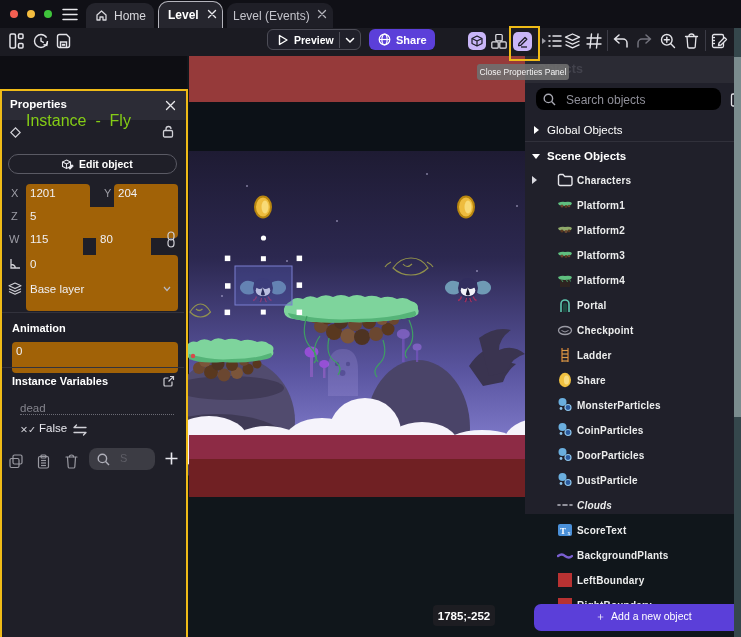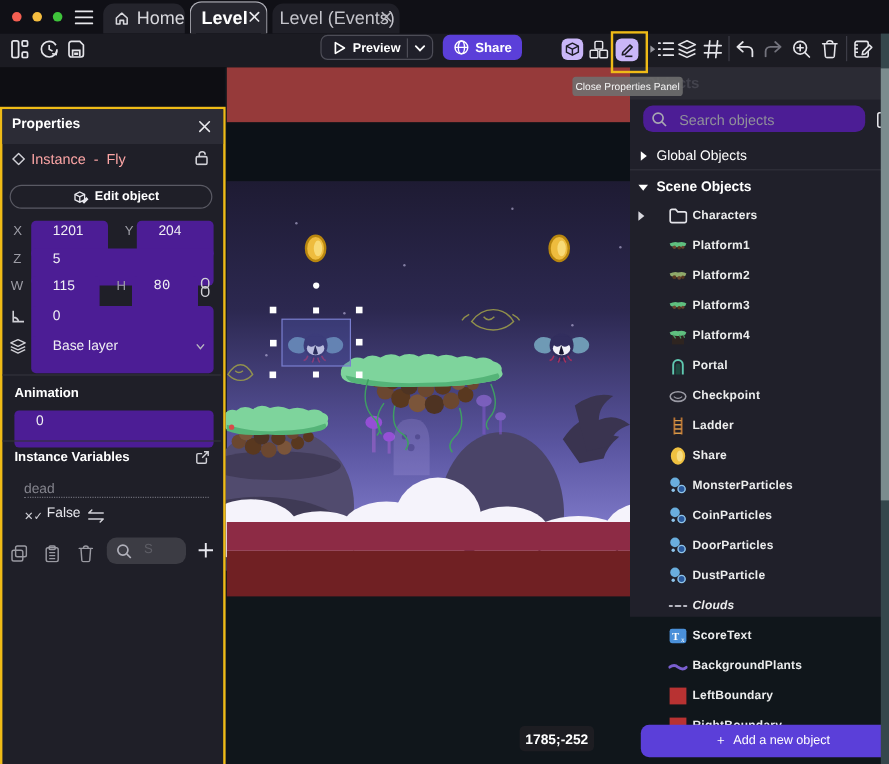--- a/index.html
+++ b/index.html
@@ -2,27 +2,27 @@
 <html><head>
 <meta charset="utf-8">
 <style>
 html,body{margin:0;padding:0;}
 body{width:741px;height:637px;overflow:hidden;background:#0e0e13;font-family:"Liberation Sans",sans-serif;position:relative;}
 .abs{position:absolute;}
 
 #tabbar{left:0;top:0;width:741px;height:28px;background:#101016;}
 #toolbar{left:0;top:28px;width:741px;height:28px;background:#1b1b22;}
 .dot{position:absolute;width:8px;height:8px;border-radius:50%;top:10px;}
-.tab{position:absolute;top:3px;height:25px;border-radius:9px 9px 0 0;display:flex;align-items:center;font-size:15px;box-sizing:border-box;}
+.tab{position:absolute;top:3px;height:25px;border-radius:9px 9px 0 0;display:flex;align-items:center;font-size:12px;box-sizing:border-box;}
 svg{display:block;}
 .ticon{position:absolute;top:33px;}
 
 #lpanel{left:0;top:50px;width:188px;height:584px;background:#1f1f28;border:2.5px solid #efbb17;border-left-width:2px;box-sizing:border-box;margin-top:39px;}
 #lphead{position:absolute;left:0;top:0;width:100%;height:29px;background:#2c2c36;}
-.fld{position:absolute;background:#4c1d95;border-radius:4px;height:31px;color:#f0f0f4;font-size:11.5px;line-height:18px;padding-left:18px;box-sizing:border-box;}
+.fld{position:absolute;background:#a16207;border-radius:4px;height:31px;color:#f0f0f4;font-size:11.5px;line-height:18px;padding-left:4px;box-sizing:border-box;}
 .lbl{position:absolute;color:#9d9da6;font-size:11px;}
 .sechead{position:absolute;color:#fff;font-size:11px;font-weight:bold;}
 
 #rpanel{left:525px;top:56px;width:238px;height:458px;background:#20202a;}
 #rphead{position:absolute;left:0;top:0;width:100%;height:27px;background:#2b2b34;}
 .row{position:absolute;left:0;width:238px;height:25px;}
 .rlab{position:absolute;left:52px;top:50%;transform:translateY(-50%);color:#eceded;font-size:10px;font-weight:bold;letter-spacing:0.2px;}
 .ricon{position:absolute;left:32px;top:50%;transform:translateY(-50%);width:16px;height:16px;}
 .dots3{position:absolute;right:20px;top:50%;transform:translateY(-50%);width:3px;height:13px;}
 .dots3 i{display:block;width:2.4px;height:2.4px;border-radius:50%;background:#a2a2ac;margin:0 0 2.6px 0;}
@@ -387,21 +387,21 @@
 </svg>
 
 <div class="abs" id="rpanel">
   <div id="rphead">
     <span style="position:absolute;left:12px;top:6px;color:#43434d;font-size:12.5px;font-weight:bold;">Objects</span>
     <svg style="position:absolute;right:9px;top:7px" width="12" height="12" viewBox="0 0 12 12">
         <path d="M2 2 L10 10 M10 2 L2 10" stroke="#e8e8ec" stroke-width="1.4" stroke-linecap="round"></path>
       </svg>
   </div>
 
-  <div class="abs" style="left:11px;top:32px;width:185px;height:22px;background:#4c1d95;border-radius:8px;">
+  <div class="abs" style="left:11px;top:32px;width:185px;height:22px;background:#000000;border-radius:8px;">
     <svg style="position:absolute;left:7px;top:5px" width="13" height="13" viewBox="0 0 13 13">
         <g fill="none" stroke="#a8a8b2" stroke-width="1.4">
           <circle cx="5.4" cy="5.4" r="4.2"></circle>
           <line x1="8.6" y1="8.6" x2="12" y2="12"></line>
         </g>
       </svg>
     <span style="position:absolute;left:30px;top:4.5px;color:#90909a;font-size:12px;">Search objects</span>
   </div>
   <svg class="abs" style="left:205px;top:36px" width="19" height="16" viewBox="0 0 19 16">
       <g fill="none" stroke="#e4e4e9" stroke-width="1.3">
@@ -676,21 +676,21 @@
   <div id="lphead">
     <span style="position:absolute;left:8px;top:7px;color:#fff;font-size:11.5px;font-weight:bold;">Properties</span>
     <svg style="position:absolute;right:10px;top:9px" width="11" height="11" viewBox="0 0 11 11">
         <path d="M1.5 1.5 L9.5 9.5 M9.5 1.5 L1.5 9.5" stroke="#e8e8ec" stroke-width="1.3" stroke-linecap="round"></path>
       </svg>
   </div>
 
   <svg class="abs" style="left:8px;top:36px" width="11" height="11" viewBox="0 0 11 11">
       <rect x="2.2" y="2.2" width="6.6" height="6.6" fill="none" stroke="#d0d0d6" stroke-width="1.2" transform="rotate(45 5.5 5.5)"></rect>
     </svg>
-  <span class="abs" style="left:24px;top:35px;color:#fca5a5;font-size:12px;">Instance&nbsp; -&nbsp; Fly</span>
+  <span class="abs" style="left:24px;top:21px;color:#84cc16;font-size:16px;">Instance&nbsp; -&nbsp; Fly</span>
   <svg class="abs" style="left:160px;top:34px" width="12" height="13" viewBox="0 0 12 13">
       <g fill="none" stroke="#d0d0d6" stroke-width="1.3">
         <rect x="1.5" y="5.5" width="9" height="6.5" rx="1.2"></rect>
         <path d="M4 5.5 V4 a2.5 2.5 0 0 1 5 0"></path>
       </g>
     </svg>
 
   <div class="abs" style="left:6px;top:63px;width:169px;height:20px;border:1px solid #5a5a64;border-radius:12px;box-sizing:border-box;">
     <svg style="position:absolute;left:52px;top:4px" width="13" height="12" viewBox="0 0 13 12">
         <g fill="none" stroke="#e8e8ee" stroke-width="1.1">
@@ -706,21 +706,21 @@
   <div class="fld" style="left:24px;top:93px;width:64px;">1201</div>
   <span class="lbl" style="left:102px;top:96px;">Y</span>
   <div class="fld" style="left:112px;top:93px;width:64px;">204</div>
 
   <span class="lbl" style="left:9px;top:119px;">Z</span>
   <div class="fld" style="left:24px;top:116px;width:152px;">5</div>
 
   <span class="lbl" style="left:7px;top:142px;">W</span>
   <div class="fld" style="left:24px;top:139px;width:57px;">115</div>
   <span class="lbl" style="left:95px;top:142px;">H</span>
-  <div class="fld" style="left:108px;top:139px;width:55px;font-family:Liberation Mono, monospace;">80</div>
+  <div class="fld" style="left:94px;top:139px;width:55px;">80</div>
   <svg class="abs" style="left:164px;top:140px" width="10" height="17" viewBox="0 0 10 17">
       <g fill="none" stroke="#d0d0d6" stroke-width="1.2">
         <rect x="2" y="1" width="6" height="8" rx="3"></rect>
         <rect x="2" y="8" width="6" height="8" rx="3"></rect>
       </g>
     </svg>
 
   <svg class="abs" style="left:7px;top:167px" width="12" height="12" viewBox="0 0 12 12">
       <path d="M2 1 V10 H11 M2 6.5 A4.5 4.5 0 0 1 6.5 10" fill="none" stroke="#d0d0d6" stroke-width="1.3"></path>
     </svg>

